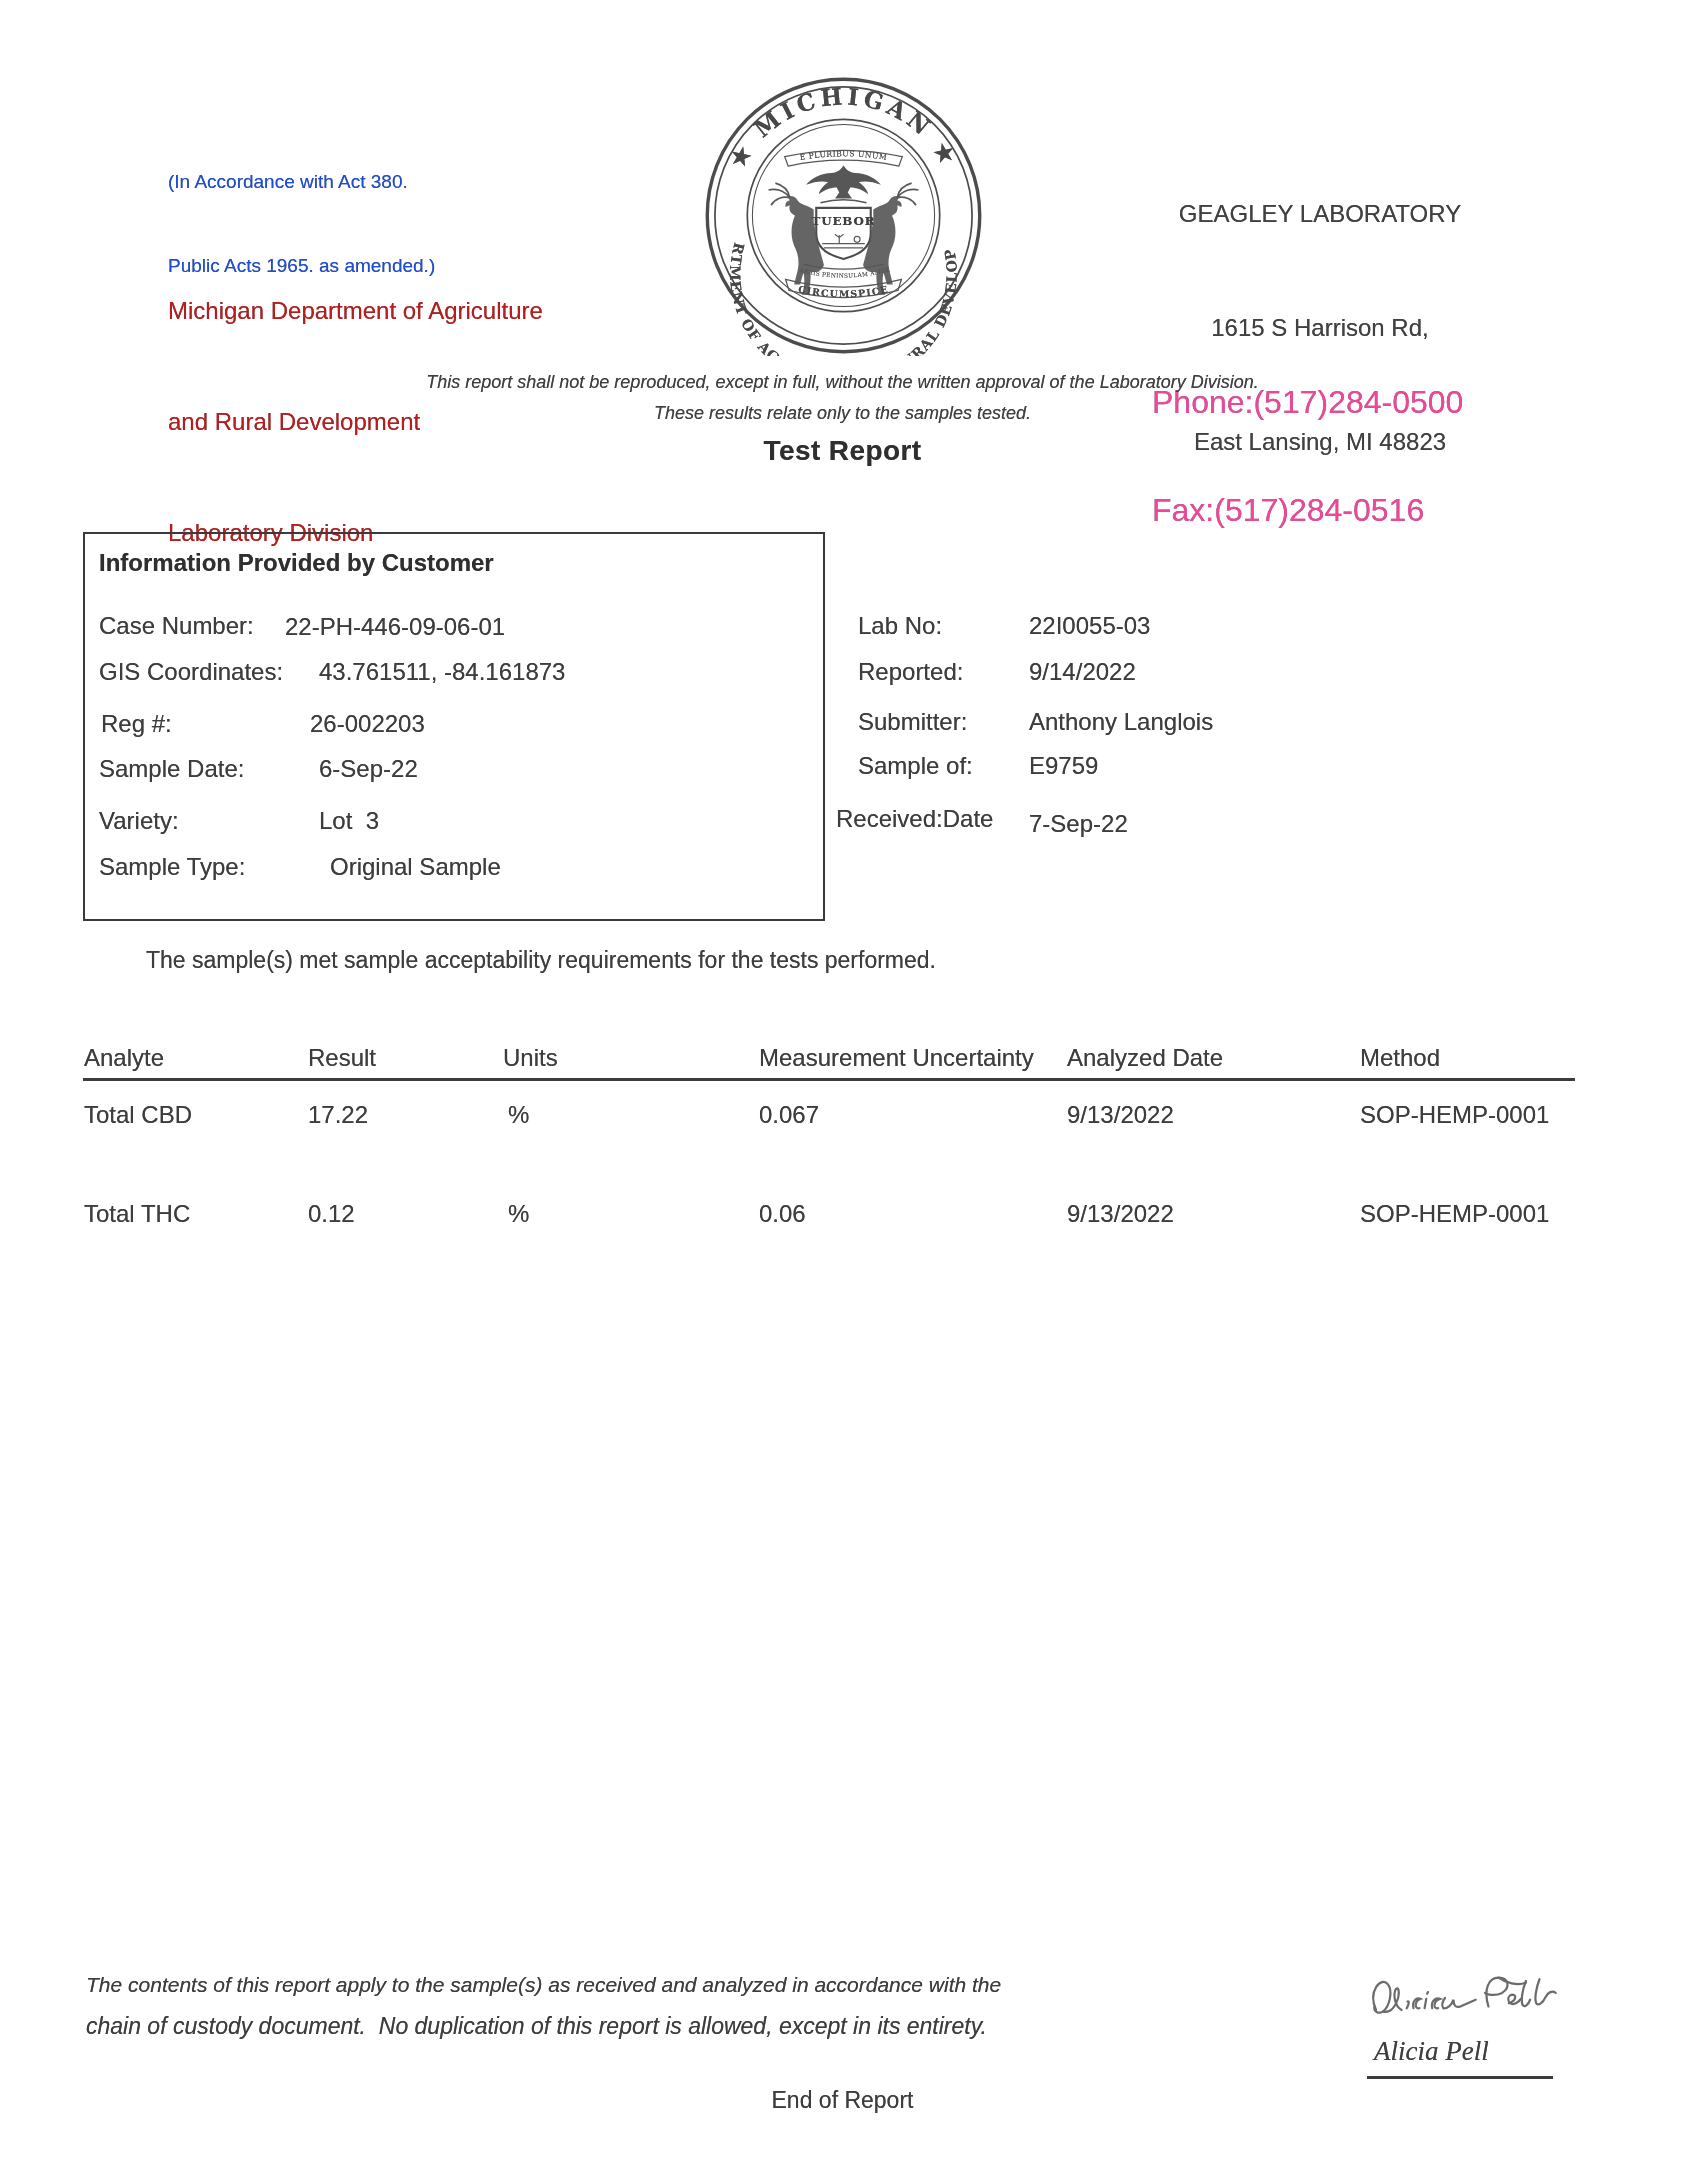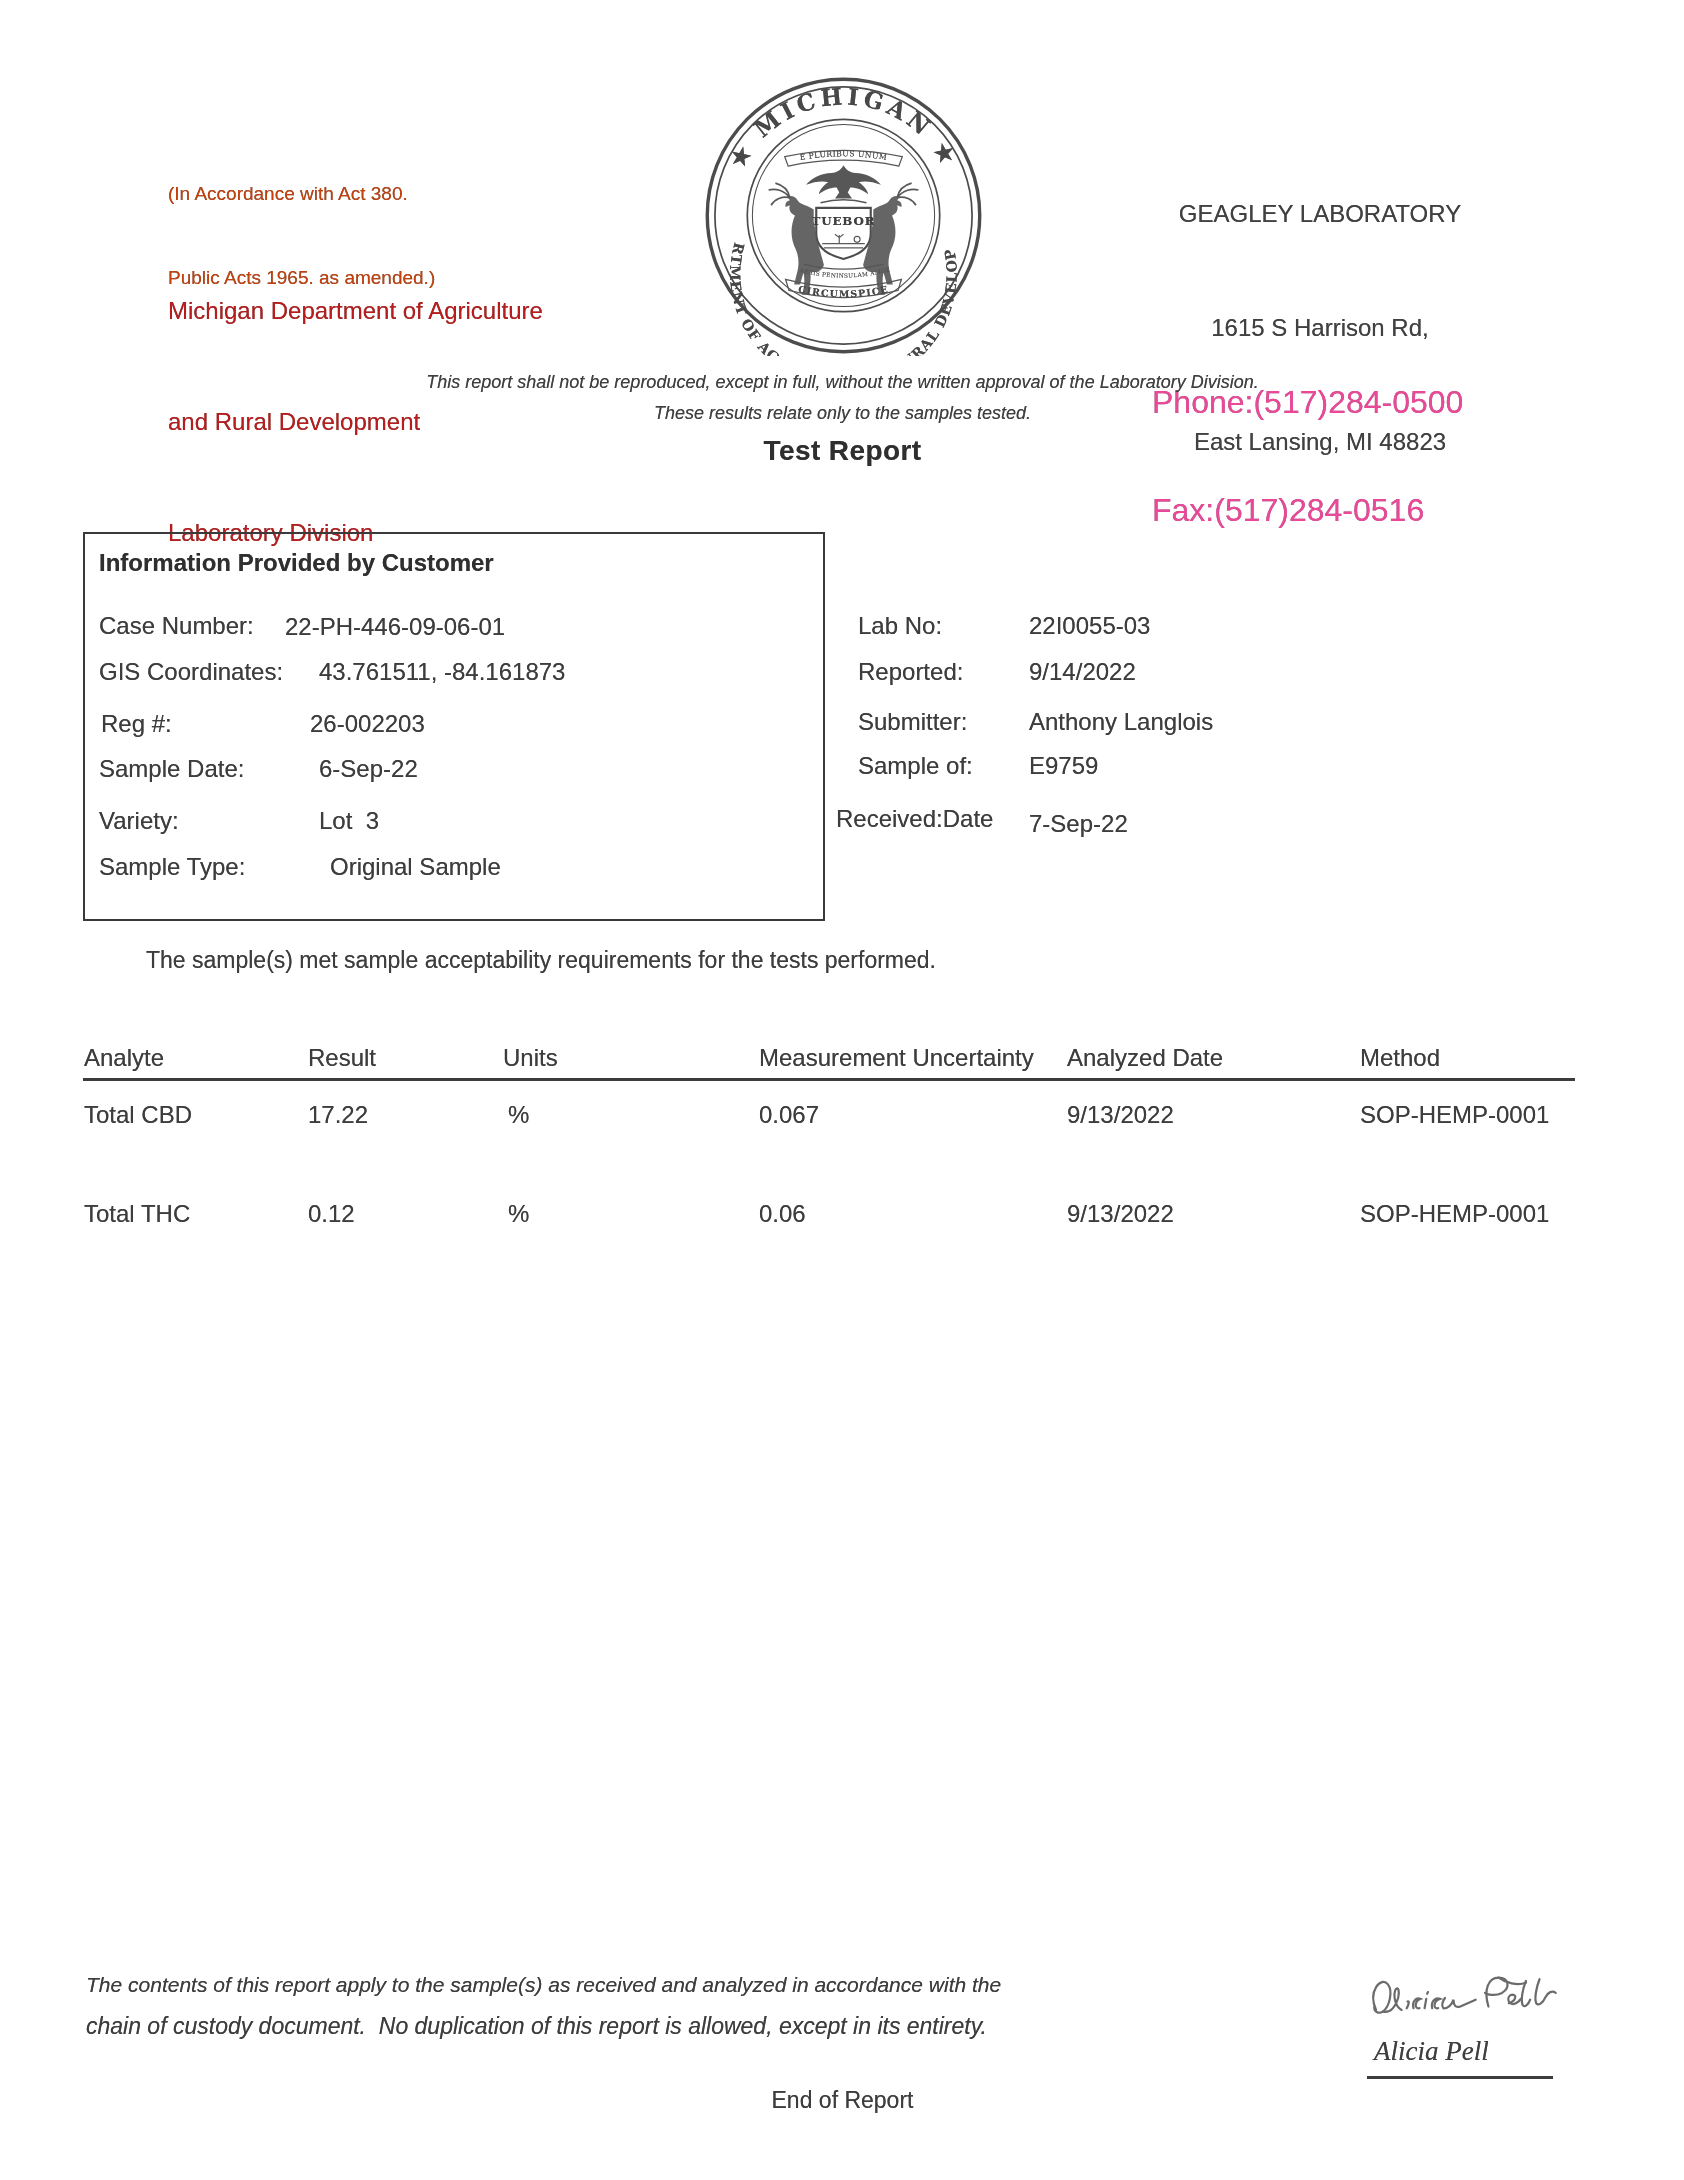--- a/index.html
+++ b/index.html
@@ -7,21 +7,21 @@
     position:relative;
     width:1685px;height:2181px;
     background:#ffffff;
     font-family:"Liberation Sans", sans-serif;
     color:#3a3a3a;
     overflow:hidden;
   }
   .abs{position:absolute;white-space:pre;}
   .scan{text-shadow:0 0 0.6px rgba(70,70,70,.75);}
   
-  .accordance{left:168px;top:124px;font-size:19px;line-height:28px;color:#c2410c;}
+  .accordance{left:168px;top:112px;font-size:19px;line-height:28px;color:#1d4ed8;}
   .dept{left:168px;top:218px;font-size:24px;line-height:37px;color:#b91c1c;}
   .lab-block{left:1158px;top:119px;width:324px;text-align:center;font-size:24px;line-height:38px;color:#414141;}
   .phone-block{left:1152px;top:312px;font-size:32px;line-height:36px;color:#ec4899;}
   
   .notice1{left:0;top:372px;width:1685px;text-align:center;font-size:18px;font-style:italic;color:#404040;}
   .notice2{left:0;top:403px;width:1685px;text-align:center;font-size:18px;font-style:italic;color:#404040;}
   .report-title{left:0;top:435px;width:1685px;text-align:center;font-size:28px;font-weight:bold;color:#2f2f2f;letter-spacing:0.4px;}
   
   .info-box{position:absolute;left:83px;top:532px;width:738px;height:385px;border:2.6px solid #3a3a3a;}
   .box-title{left:99px;top:549px;font-size:24px;font-weight:bold;color:#2f2f2f;}

